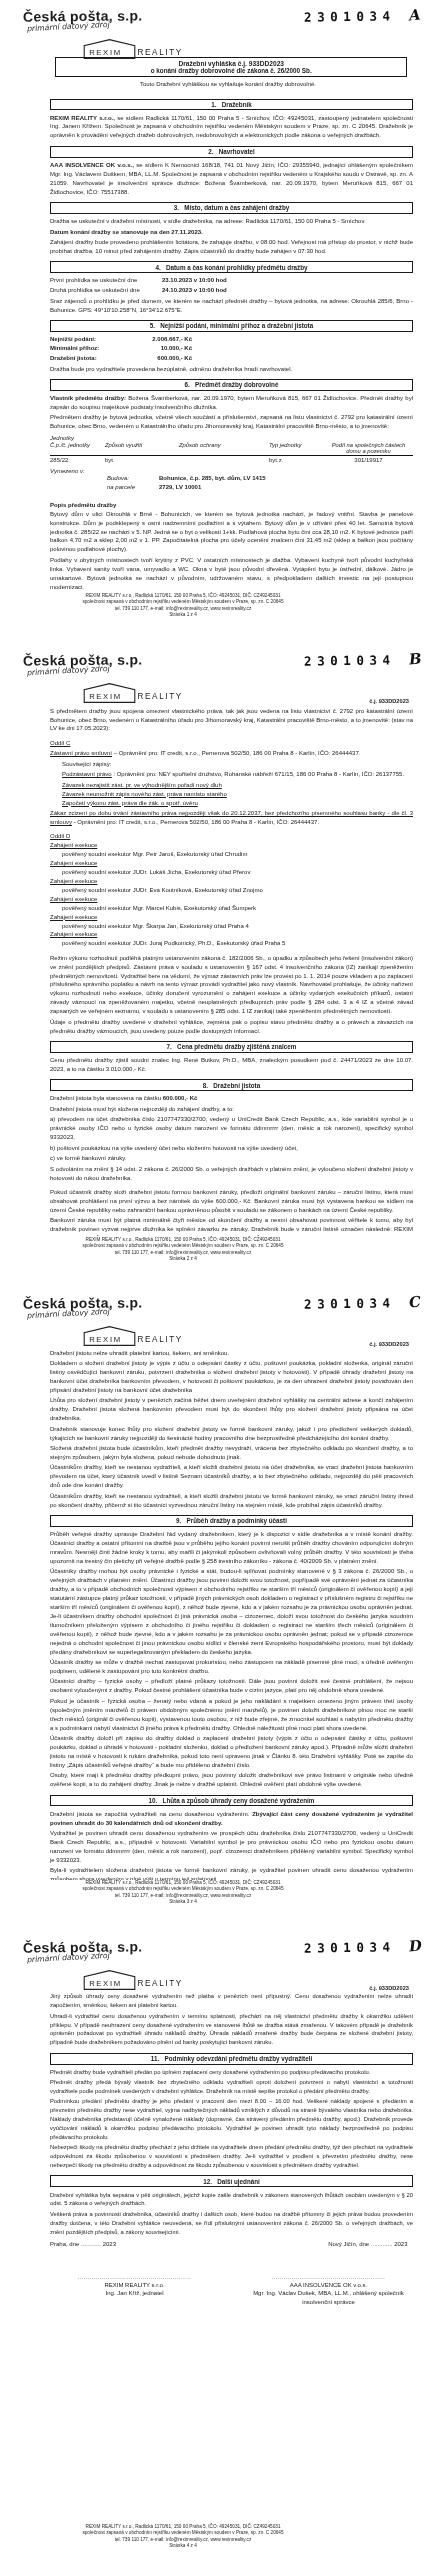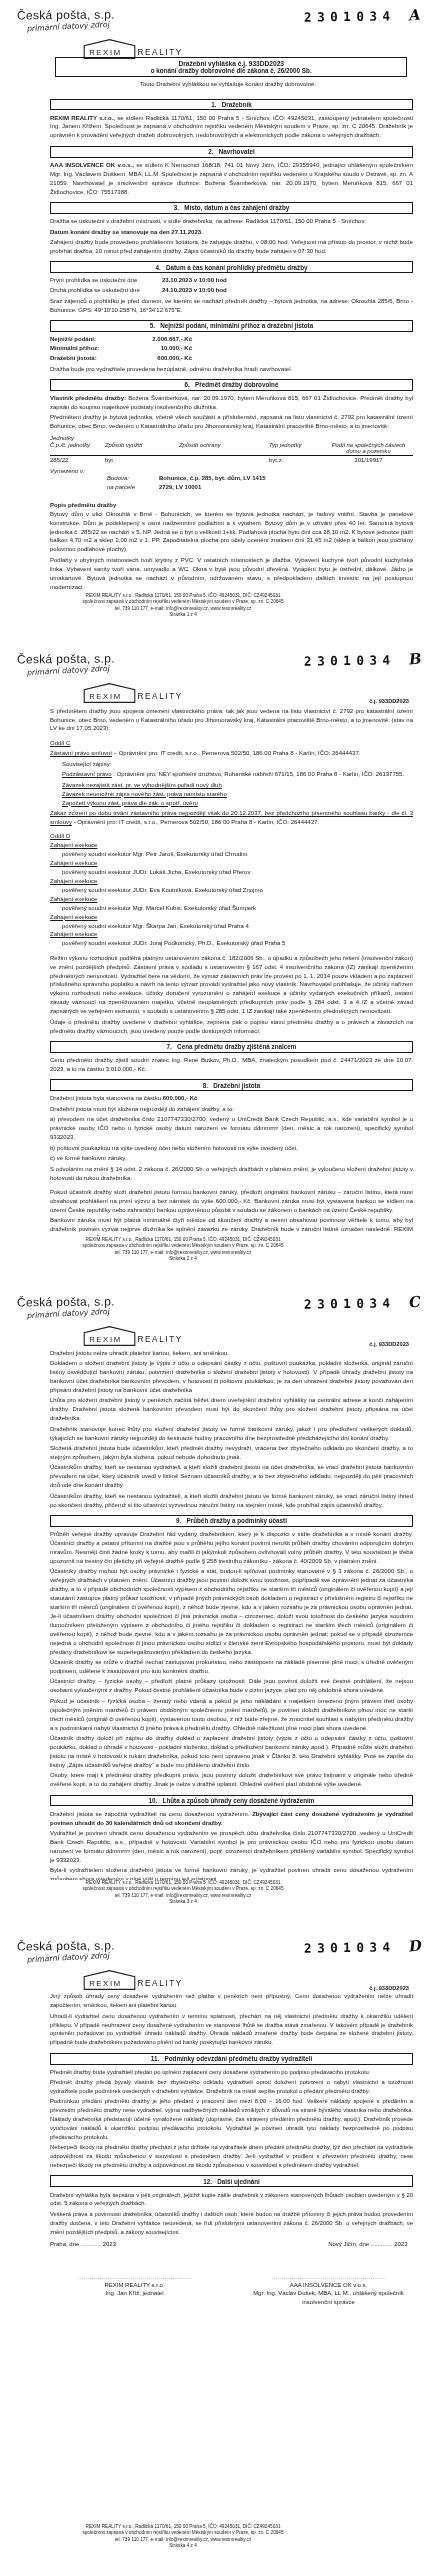--- a/index.html
+++ b/index.html
@@ -5,21 +5,21 @@
   html,body{margin:0;padding:0;}
   body{width:448px;height:2576px;position:relative;background:#ffffff;
        font-family:"Liberation Sans",sans-serif;color:#1c1c1c;}
   .page{position:absolute;left:0;width:448px;background:#fff;}
   #page-1{top:0;height:644px;}
   #page-2{top:644px;height:644px;}
   #page-3{top:1287px;height:644px;}
   #page-4{top:1931px;height:645px;}
 
   
-  .company{position:absolute;left:17px;top:7.7px;font-size:12px;font-weight:normal;letter-spacing:0.3px;transform:rotate(-.6deg);}
+  .company{position:absolute;left:23px;top:7.7px;font-size:14px;font-weight:bold;letter-spacing:0.3px;transform:rotate(-.6deg);}
   .annotation{position:absolute;left:27px;top:22px;font-size:7.7px;font-style:italic;
               font-family:"DejaVu Sans",sans-serif;transform:rotate(-3deg);color:#2a2a2a;}
   .logo{position:absolute;left:82px;top:38px;display:flex;align-items:flex-end;justify-content:space-between;}
   .logo svg{display:block;}
   .logo-reality{font-size:8.2px;letter-spacing:1.6px;color:#222;padding-bottom:3.3px;margin-left:0.5px;}
   .stamp{position:absolute;left:304px;top:8.7px;font-family:"DejaVu Sans Mono",monospace;
          font-size:12.6px;font-weight:bold;letter-spacing:5.5px;color:#111;transform:rotate(-1deg);}
   .stamp-letter{position:absolute;left:409px;top:5.5px;font-family:"DejaVu Serif",serif;
          font-size:14.8px;font-weight:bold;font-style:italic;transform:rotate(-5deg);color:#111;}
   .cj{position:absolute;right:39px;top:54px;font-size:5.7px;font-weight:bold;}

